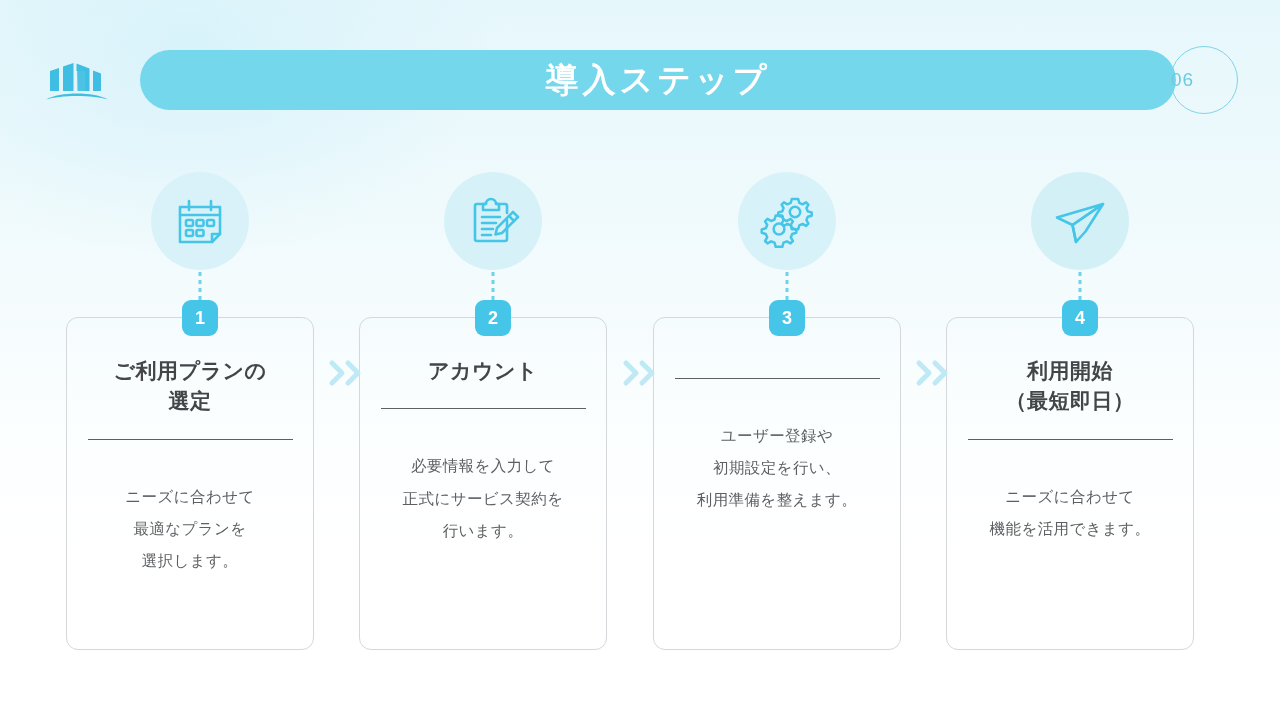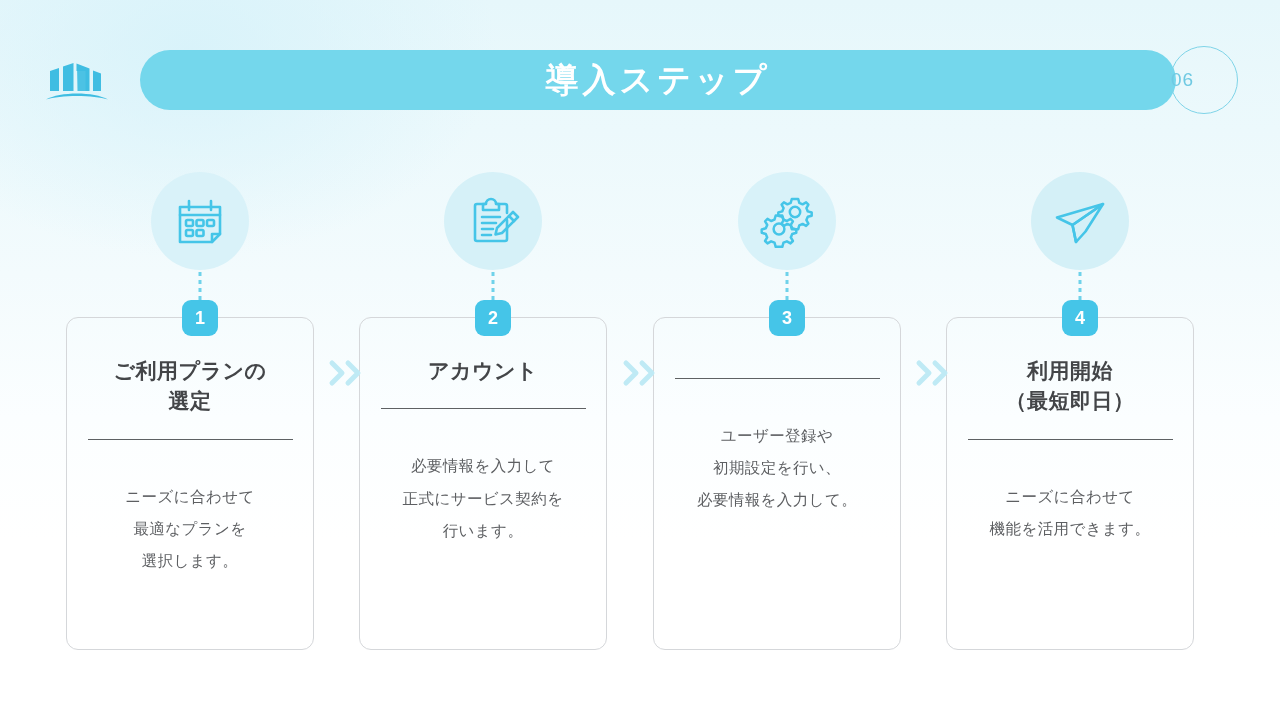--- a/index.html
+++ b/index.html
@@ -318,21 +318,21 @@
       </div>
       <div class="dot-line"></div>
       <div class="num-badge">
         <span>3</span>
       </div>
       <div class="card">
         <div class="card-inner">
           <div class="card-rule"></div>
           <div class="card-body">ユーザー登録や
 初期設定を行い、
-必要情報を入力して。</div>
+利用準備を整えます。</div>
         </div>
       </div>
     </div>
 
     <div class="step s3">
       <div class="icon-circle">
         <svg width="58" height="58" viewBox="0 0 58 58" fill="none" stroke="#45c5e8" stroke-width="2.6" stroke-linecap="round" stroke-linejoin="round">
           <path d="M52 12 L6 25.5 L21.5 33 L52 12 Z"></path>
           <path d="M52 12 L21.5 33 L25 50 L34.5 39.5 L52 12 Z"></path>
           <path d="M21.5 33 L25 50"></path>

